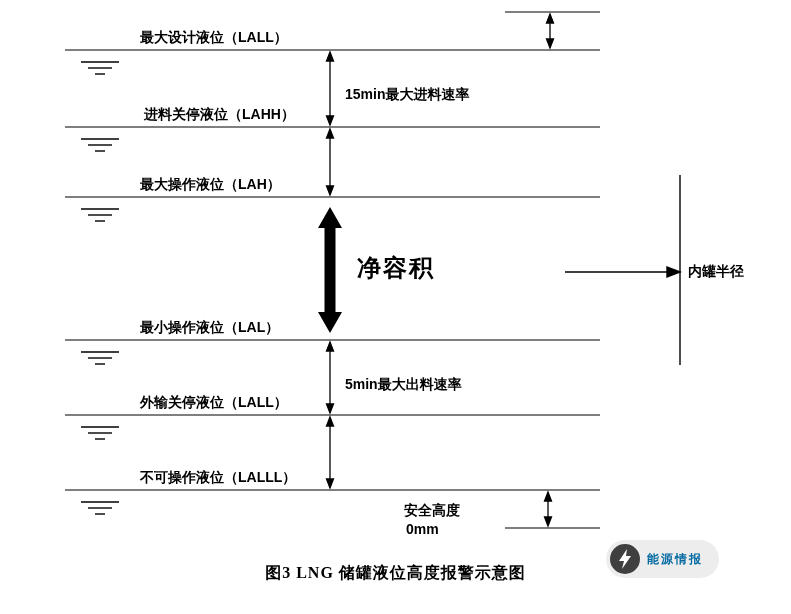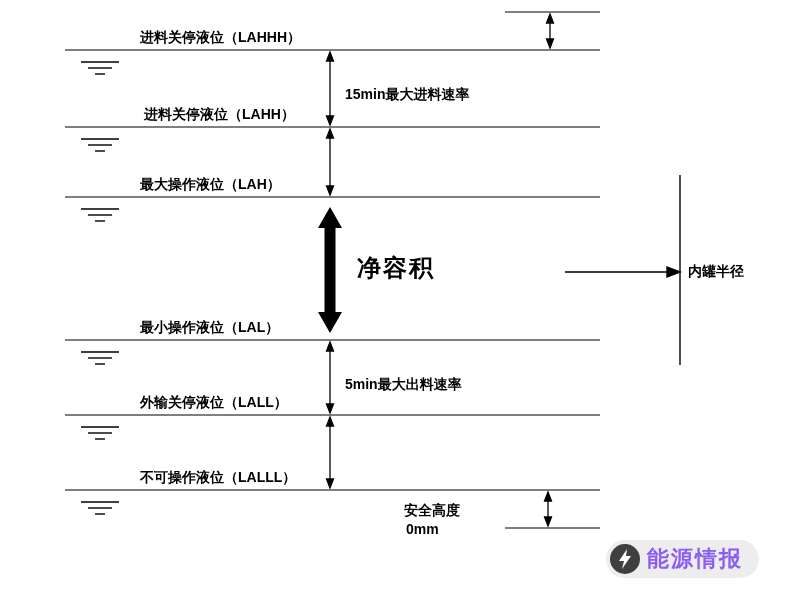--- a/index.html
+++ b/index.html
@@ -12,21 +12,21 @@
   .center{text-align:center;}
   #net-volume{font-size:24px;letter-spacing:2px;}
   #caption{
     position:absolute;left:0;top:563px;width:791px;text-align:center;
     font-family:"Liberation Serif","DejaVu Serif",serif;font-size:16px;font-weight:bold;letter-spacing:1px;
   }
   #watermark{
     position:absolute;left:606px;top:540px;height:38px;display:flex;align-items:center;gap:7px;
     background:#ededed;border-radius:19px;padding:0 16px 0 4px;
   }
-  #wm-text{color:#8b5cf6;font-size:22px;font-weight:bold;letter-spacing:2px;}
+  #wm-text{color:#0369a1;font-size:12px;font-weight:bold;letter-spacing:2px;}
 </style>
 </head>
 <body>
 
 <div id="canvas">
 
   <svg class="linework" width="791" height="614" viewBox="0 0 791 614">
 
     <g stroke="#000" stroke-width="1.2">
       <line x1="65" y1="50" x2="600" y2="50"></line>
@@ -108,36 +108,37 @@
     <polygon fill="#000" points="330,207 318,228 324.5,228 324.5,312 318,312 330,333 342,312 335.5,312 335.5,228 342,228"></polygon>
 
     <g stroke="#000" stroke-width="1.4" fill="#000">
       <line x1="680" y1="175" x2="680" y2="365"></line>
       <line x1="565" y1="272" x2="667" y2="272"></line>
       <polygon points="680,272 667,267 667,277"></polygon>
     </g>
   </svg>
 
 
-  <div class="lbl" style="left:140px;top:29px;">进料关停液位（LAHHH）</div>
+  <div class="lbl" style="left:140px;top:29px;">最大设计液位（LALL）</div>
   <div class="lbl" style="left:144px;top:106px;">进料关停液位（LAHH）</div>
   <div class="lbl" style="left:140px;top:176px;">最大操作液位（LAH）</div>
   <div class="lbl" style="left:140px;top:319px;">最小操作液位（LAL）</div>
   <div class="lbl" style="left:140px;top:394px;">外输关停液位（LALL）</div>
   <div class="lbl" style="left:140px;top:469px;">不可操作液位（LALLL）</div>
 
   <div class="lbl" style="left:345px;top:86px;">15min最大进料速率</div>
   <div class="lbl" id="net-volume" style="left:357px;top:259px;">净容积</div>
   <div class="lbl" style="left:345px;top:376px;">5min最大出料速率</div>
 
   <div class="lbl" style="left:688px;top:263px;">内罐半径</div>
 
   <div class="lbl" style="left:404px;top:502px;">安全高度</div>
   <div class="lbl" style="left:406px;top:521px;">0mm</div>
 
+  <div id="caption">图3  LNG 储罐液位高度报警示意图</div>
 
   <div id="watermark">
     <svg width="30" height="30" viewBox="0 0 30 30">
       <circle cx="15" cy="15" r="15" fill="#3f3f3f"></circle>
       <path d="M17 5 L9 17 L14 17 L12 25 L21 12 L16 12 Z" fill="#ffffff"></path>
     </svg>
     <span id="wm-text">能源情报</span>
   </div>
 
 </div>

